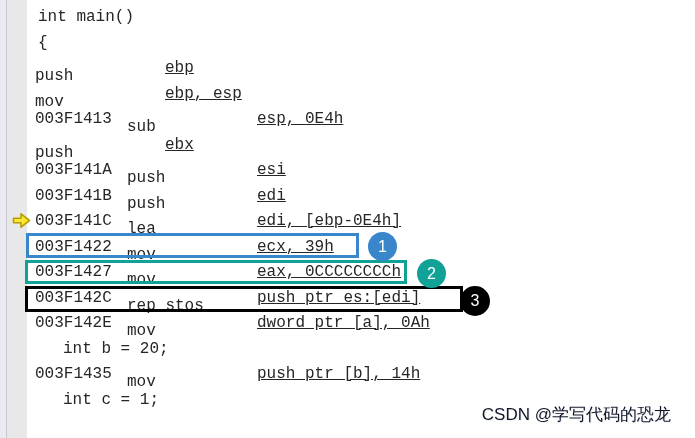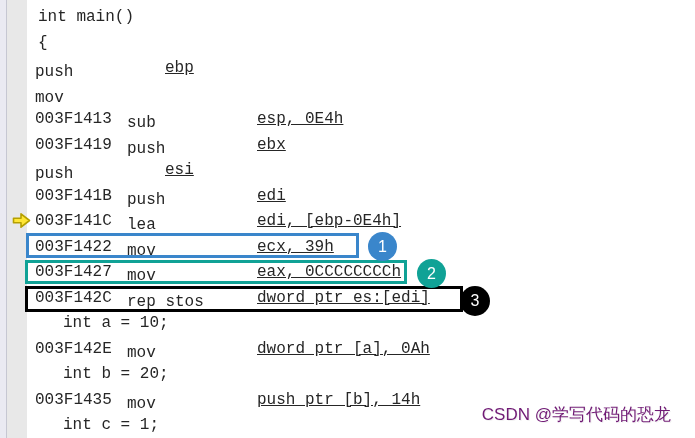--- a/index.html
+++ b/index.html
@@ -24,21 +24,21 @@
   .gutter {
     position: absolute; left: 7px; top: 0; width: 20px; height: 438px;
     background: #e8e8e8;
   }
   .code {
     position: absolute; left: 35px; top: 5px; right: 0;
     font-size: 16px;
   }
   .row {
     height: 25.5px; line-height: 25.5px;
-    display: flex; white-space: pre; align-items: center;
+    display: flex; white-space: pre;
   }
   .addr { display: inline-block; width: 92px; }
   .mnem { display: inline-block; width: 130px; margin-top: 8px; }
   .ops  { display: inline-block; text-decoration: underline; }
   .src.lvl0 { padding-left: 3px; }
   .src.lvl1 { padding-left: 28px; }
 
   .arrow-icon {
     position: absolute; left: 12px; top: 212px; width: 19px; height: 17px;
   }
@@ -53,21 +53,21 @@
     color: #ffffff; font-family: "Liberation Sans", sans-serif;
     font-size: 16px; line-height: 29px; text-align: center;
   }
   .badge.b1 { left: 368px; top: 232px; }
   .badge.b2 { left: 417px; top: 259px; }
   .badge.b3 { left: 460px; top: 286px; width: 30px; height: 30px; line-height: 30px; }
 
   .watermark {
     position: absolute; right: 24px; top: 403px;
     font-family: "Liberation Sans", "DejaVu Sans", sans-serif;
-    font-size: 17px; color: #701a75;
+    font-size: 17px; color: #0f172a;
     text-shadow: 1px 1px 0 #f2f2f2;
     white-space: nowrap;
   }
 </style>
 </head>
 <body>
 
 <div class="screen">
 
   <div class="left-strip"></div>
@@ -80,32 +80,33 @@
     </div>
     <div class="row">
       <span class="src lvl0">{</span>
     </div>
     <div class="row">
       <span class="mnem">push</span>
       <span class="ops">ebp</span>
     </div>
     <div class="row">
       <span class="mnem">mov</span>
+      <span class="ops">ebp, esp</span>
     </div>
     <div class="row">
       <span class="addr">003F1413</span>
       <span class="mnem">sub</span>
       <span class="ops">esp, 0E4h</span>
     </div>
     <div class="row">
-      <span class="addr">003F1419</span>
       <span class="mnem">push</span>
       <span class="ops">ebx</span>
     </div>
     <div class="row">
+      <span class="addr">003F141A</span>
       <span class="mnem">push</span>
       <span class="ops">esi</span>
     </div>
     <div class="row">
       <span class="addr">003F141B</span>
       <span class="mnem">push</span>
       <span class="ops">edi</span>
     </div>
     <div class="row">
       <span class="addr">003F141C</span>
@@ -118,24 +119,21 @@
       <span class="ops">ecx, 39h</span>
     </div>
     <div class="row">
       <span class="addr">003F1427</span>
       <span class="mnem">mov</span>
       <span class="ops">eax, 0CCCCCCCCh</span>
     </div>
     <div class="row">
       <span class="addr">003F142C</span>
       <span class="mnem">rep stos</span>
-      <span class="ops">dword ptr es:[edi]</span>
-    </div>
-    <div class="row">
-      <span class="src lvl1">int a = 10;</span>
+      <span class="ops">push ptr es:[edi]</span>
     </div>
     <div class="row">
       <span class="addr">003F142E</span>
       <span class="mnem">mov</span>
       <span class="ops">dword ptr [a], 0Ah</span>
     </div>
     <div class="row">
       <span class="src lvl1">int b = 20;</span>
     </div>
     <div class="row">

